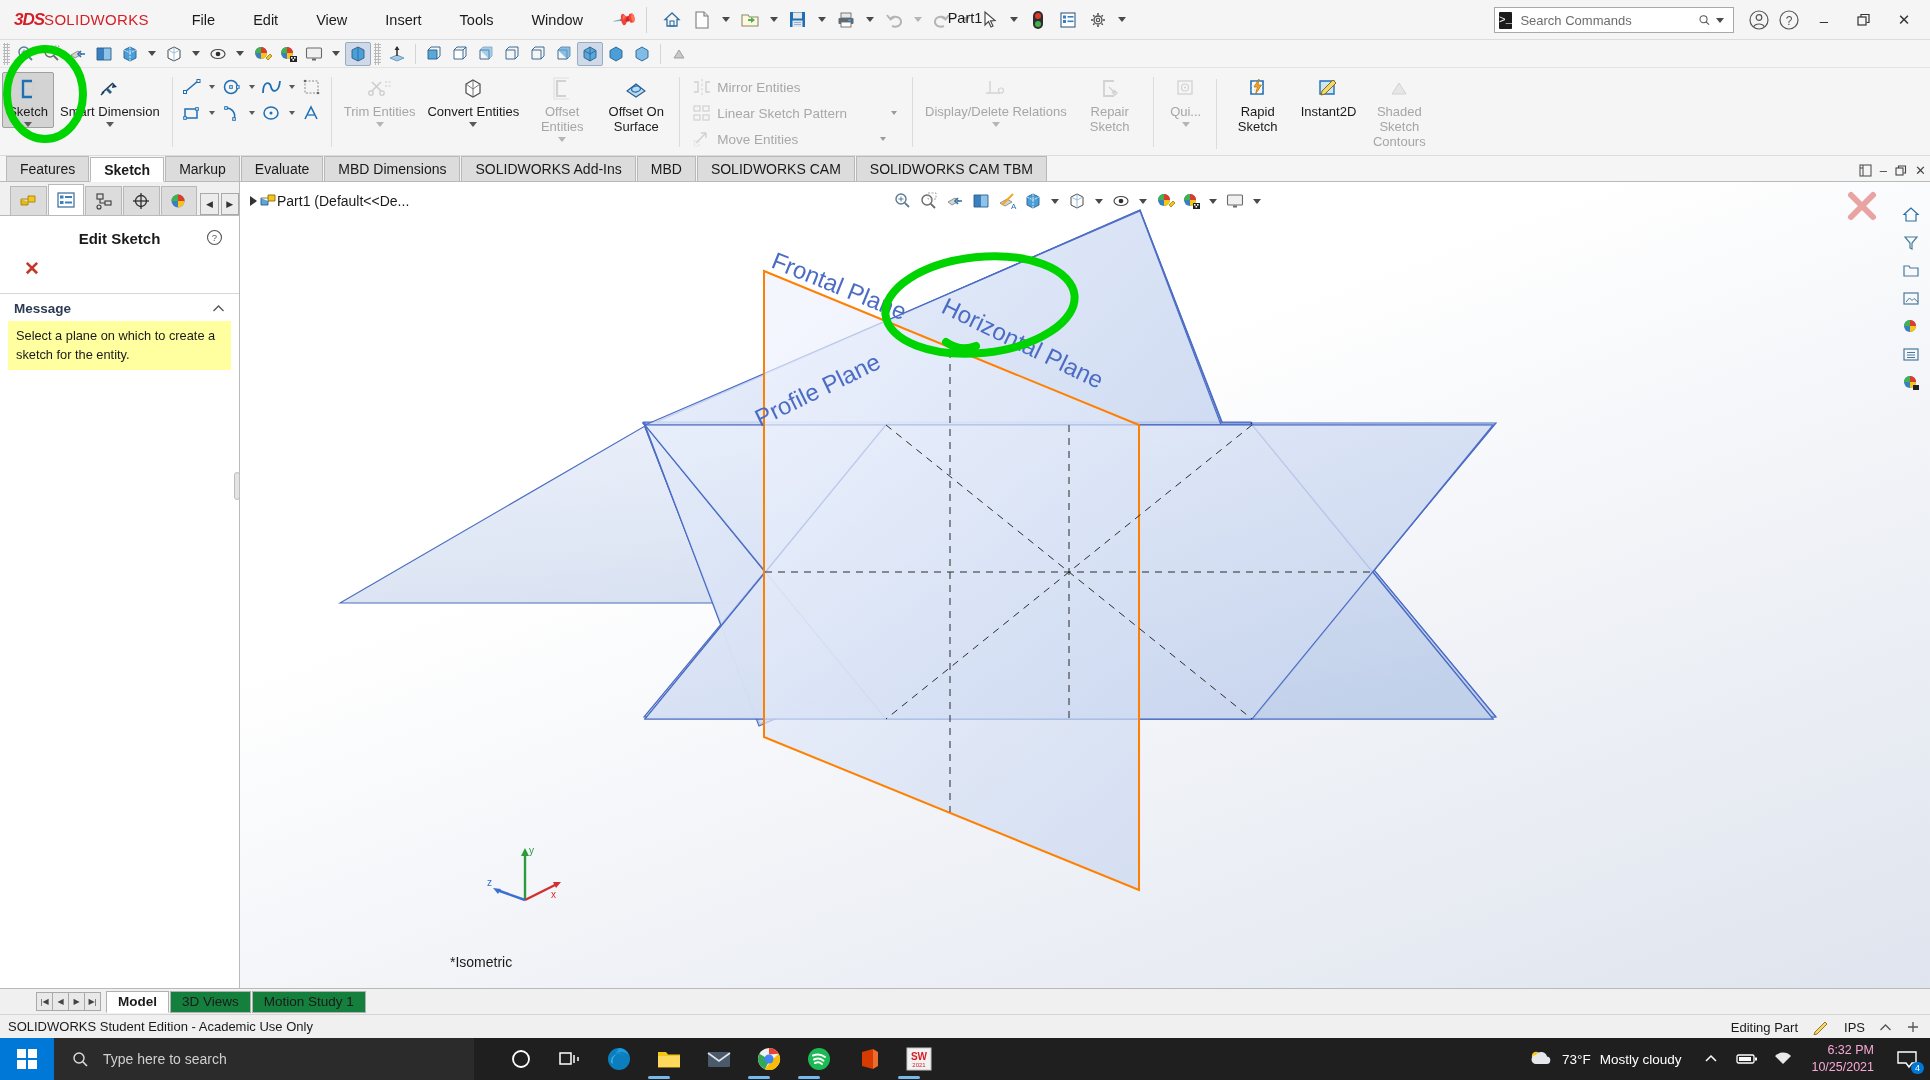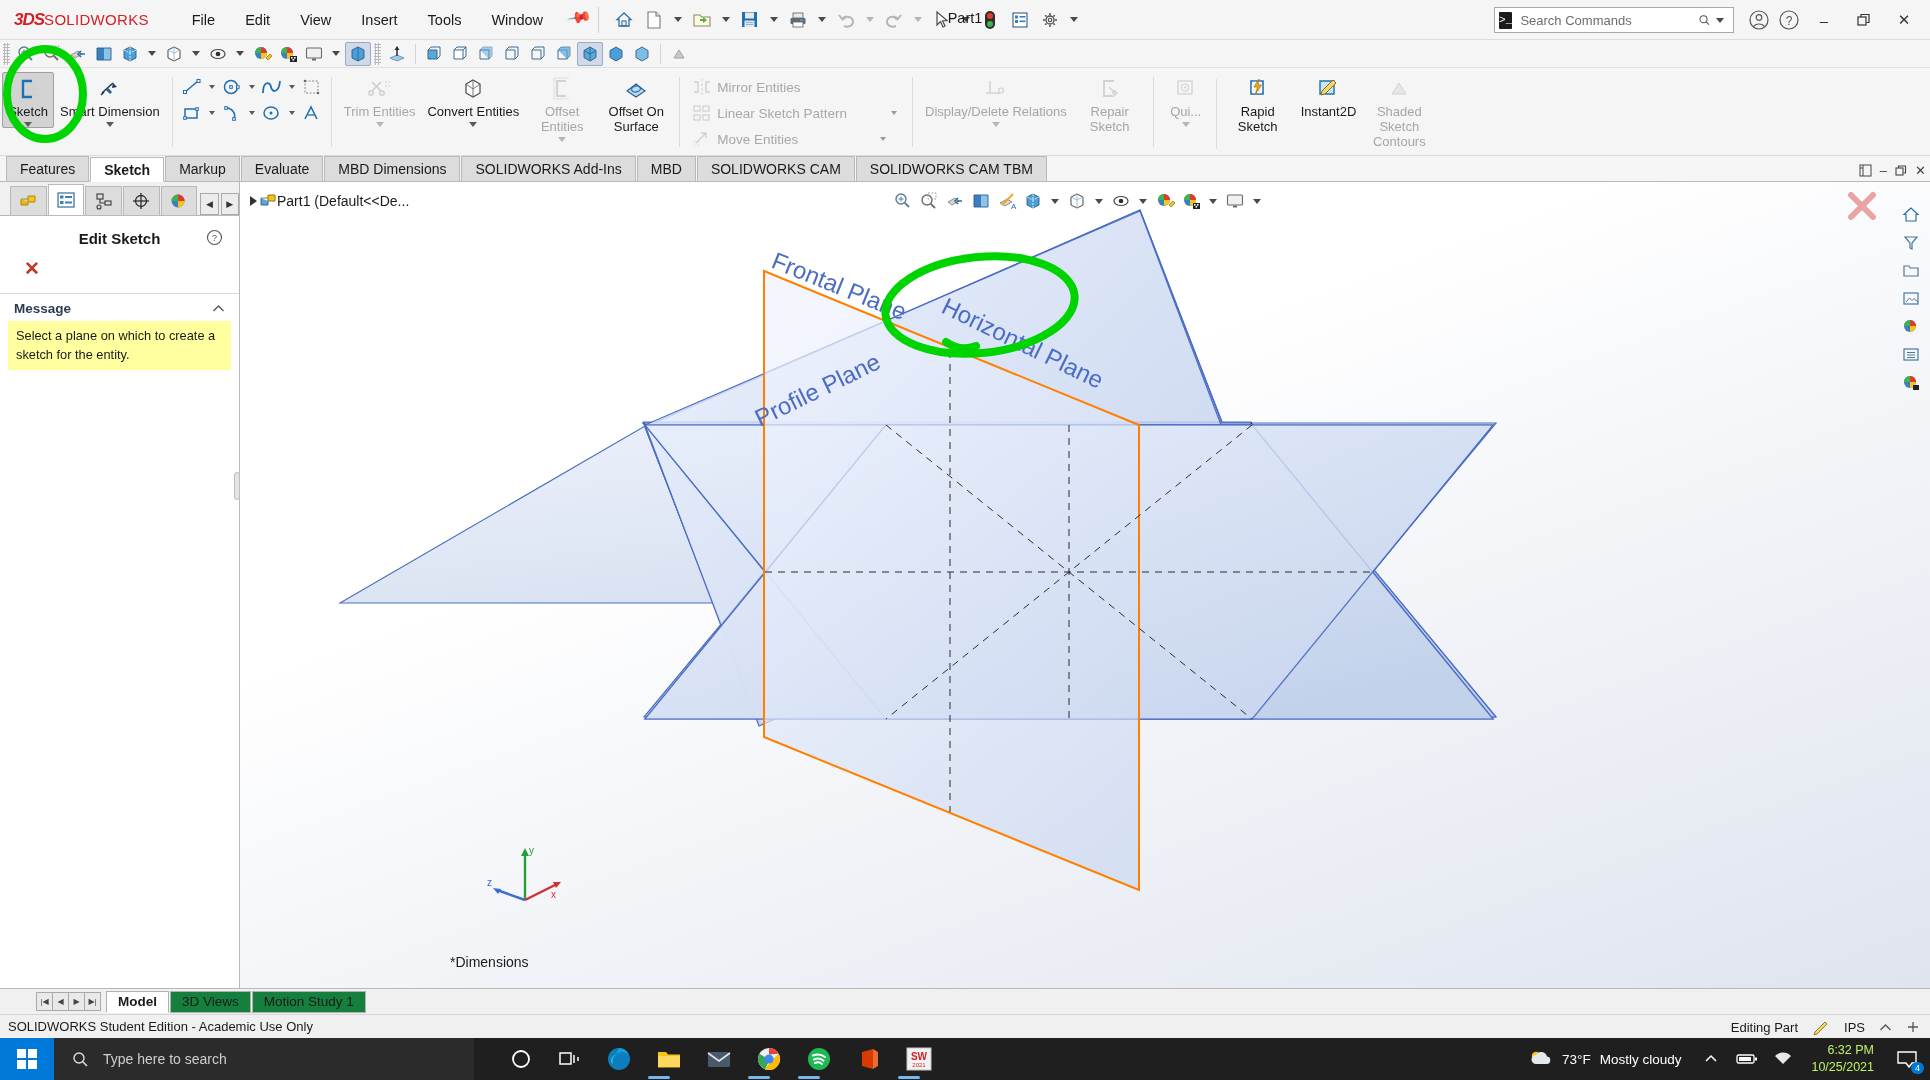--- a/index.html
+++ b/index.html
@@ -17,21 +17,21 @@
   
   .titlebar {
     position: absolute; left: 0; top: 0; width: 1930px; height: 40px;
     background: #f5f5f5; border-bottom: 1px solid #dcdcdc;
     display: flex; align-items: center;
   }
   .sw-logo { display:flex; align-items:center; margin-left: 14px; margin-right: 32px; user-select:none;}
   .sw-logo .ds { color:#d41f26; font-weight:bold; font-size:17px; font-style:italic; letter-spacing:-1px;}
   .sw-logo .solid { color:#d41f26; font-weight:normal; font-size:15px; letter-spacing:.3px; margin-left:0;}
   .sw-logo .works { color:#d41f26; font-weight:normal; font-size:15px; letter-spacing:.3px;}
-  .menubar { display: flex; gap: 8px; }
+  .menubar { display: flex; align-items: center; gap: 16px; }
   .menubar .mi {
     font-size: 14.5px; color: #1a1a1a; padding: 4px 11px; cursor: default;
   }
   .pin-icon { margin-left: 6px; color: #9a9a9a; font-size: 16px; transform: rotate(35deg); }
   .tb-sep { width:1px; height: 26px; background: #d4d4d4; margin: 0 10px; }
   .qat { display:flex; align-items:center; gap:0px; }
   .qat .qbtn {
     width: 30px; height: 30px; display:flex; align-items:center; justify-content:center;
     cursor: default; border-radius: 2px;
   }
@@ -181,21 +181,21 @@
     width: 420px; height:42px; background:#2b2b2b; display:flex; align-items:center; padding-left:18px; gap:12px;
   }
   .tsearch input { background:transparent;border:none;outline:none;color:#ddd;font-size:14px;font-family:"Liberation Sans",sans-serif;flex:1;}
   .tsearch input::placeholder{color:#cfcfcf;}
   .tbicons { display:flex; align-items:center; margin-left:12px; gap:4px; }
   .tbi { width:46px;height:42px;display:flex;align-items:center;justify-content:flex-end;cursor:default; position:relative;}
   .tbi.run::after{content:"";position:absolute;bottom:1px;left:50%;transform:translateX(-50%);width:22px;height:3px;background:#76b9ed;border-radius:2px;}
   .tray { position:absolute; right:0; top:0; height:42px; display:flex; align-items:center; gap:0; color:#fff; }
   .tray .wx { display:flex; align-items:center; gap:9px; font-size:13.5px; padding: 0 12px;}
   .tray .ti { width:36px;height:42px;display:flex;align-items:center;justify-content:center;cursor:default;}
-  .clock { display:flex; flex-direction:column; align-items:flex-end; font-size:12.5px; line-height:1.35; padding: 0 10px; color:#bef264;}
+  .clock { display:flex; flex-direction:column; align-items:flex-end; font-size:12.5px; line-height:1.35; padding: 0 10px; color:#f9a8d4;}
   .notif { width:46px;height:42px;display:flex;align-items:center;justify-content:center;position:relative;}
   .notif .badge{position:absolute;bottom:6px;right:6px;background:#0078d7;color:#fff;font-size:9px;border-radius:8px;padding:0 4px;line-height:12px;}
 
   
   .annot { position:absolute; pointer-events:none; }
 
   svg { display:block; }
 </style>
 </head>
 <body>
@@ -1334,21 +1334,21 @@
       <path d="M40 10 l-4 8 h8Z" fill="#2a9d3a"></path>
       <text x="44" y="16" font-size="10" fill="#2a9d3a" font-family="Liberation Sans, sans-serif">y</text>
       <line x1="40" y1="62" x2="72" y2="46" stroke="#d03030" stroke-width="2.4"></line>
       <path d="M76 44 l-8 0 l3 6Z" fill="#d03030"></path>
       <text x="66" y="60" font-size="10" fill="#d03030" font-family="Liberation Sans, sans-serif">x</text>
       <line x1="40" y1="62" x2="12" y2="52" stroke="#3a6fd0" stroke-width="2.4"></line>
       <path d="M8 50 l8 1 l-3 5Z" fill="#3a6fd0"></path>
       <text x="2" y="48" font-size="10" fill="#3a6fd0" font-family="Liberation Sans, sans-serif">z</text>
     </svg>
 
-    <div class="viewlabel">*Dimensions</div>
+    <div class="viewlabel">*Isometric</div>
   </div>
 
   <svg class="annot" style="left:0;top:44px;" width="110" height="100" viewBox="0 0 110 100">
     <ellipse cx="45" cy="50" rx="38" ry="45" fill="none" stroke="#00d400" stroke-width="8"></ellipse>
   </svg>
 
   <svg class="annot" style="left:880px;top:250px;" width="215" height="115" viewBox="0 0 215 115">
     <ellipse cx="100" cy="55" rx="95" ry="48" fill="none" stroke="#00d400" stroke-width="8" transform="rotate(-6 100 55)"></ellipse>
     <path d="M66 92 q14 10 30 4" fill="none" stroke="#00d400" stroke-width="8" stroke-linecap="round"></path>
   </svg>

